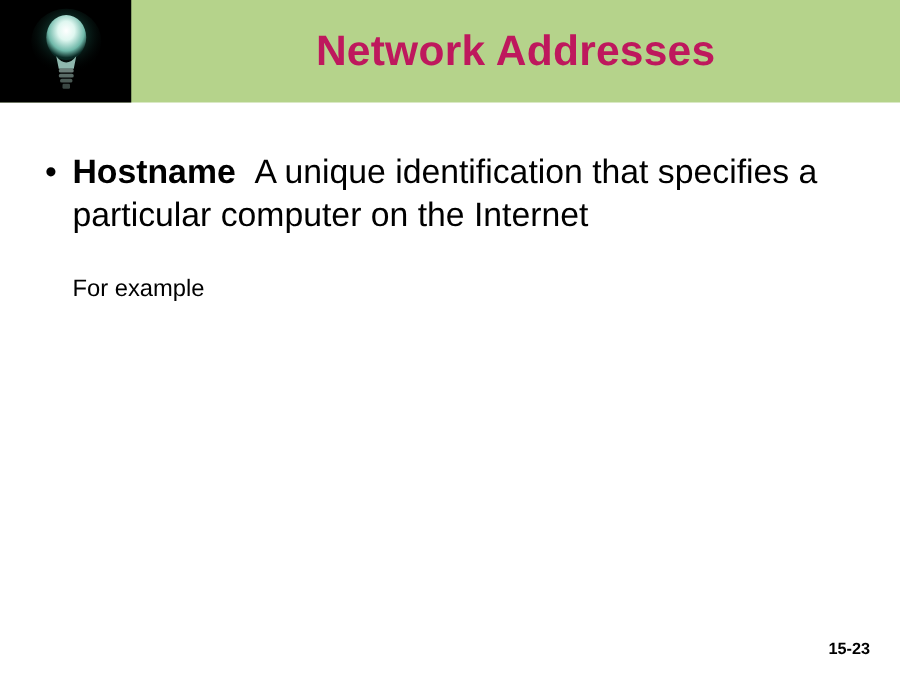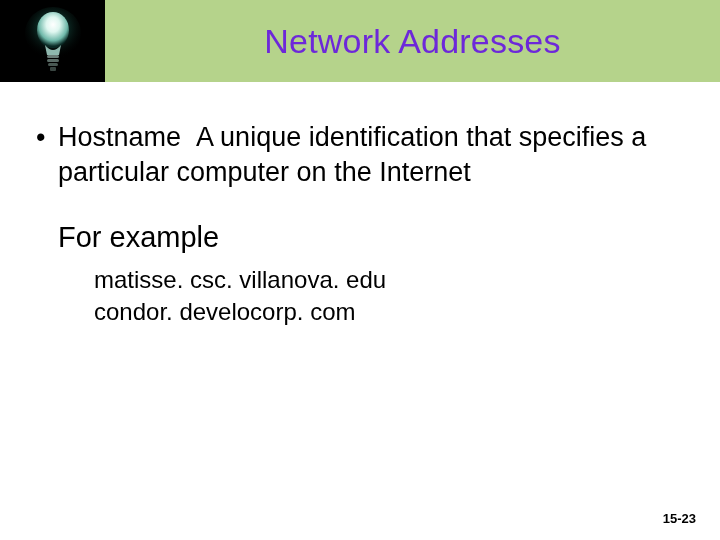--- a/index.html
+++ b/index.html
@@ -34,23 +34,23 @@
   }
   .title {
     position: absolute;
     left: 105px;
     right: 0;
     top: 0;
     height: 82px;
     display: flex;
     align-items: center;
     justify-content: center;
-    color: #6d28d9;
+    color: #be185d;
     font-size: 34px;
-    font-weight: 400;
+    font-weight: 700;
     letter-spacing: 0.2px;
   }
   .content {
     position: absolute;
     left: 34px;
     top: 120px;
     right: 34px;
     color: #000000;
   }
   .bullet-row {
@@ -62,26 +62,26 @@
   .bullet-dot {
     width: 24px;
     flex-shrink: 0;
     text-align: left;
     padding-left: 2px;
   }
   .bullet-body {
     flex: 1;
   }
   .term {
-    font-weight: 400;
+    font-weight: 700;
   }
   .for-example {
     margin-top: 32px;
     margin-left: 24px;
-    font-size: 29px;
+    font-size: 19px;
   }
   .examples {
     margin-top: 10px;
     margin-left: 60px;
     font-size: 24px;
     line-height: 1.35;
   }
   .page-num {
     position: absolute;
     right: 24px;
@@ -123,19 +123,15 @@
 <div class="content">
   <div class="bullet-row">
     <div class="bullet-dot">•</div>
     <div class="bullet-body">
       <span class="term">Hostname</span>&nbsp;&nbsp;<span>A unique identification that specifies a particular computer on the Internet</span>
     </div>
   </div>
 
   <div class="for-example">For example</div>
 
-  <div class="examples">
-    <div>matisse. csc. villanova. edu</div>
-    <div>condor. develocorp. com</div>
-  </div>
 </div>
 
 <div class="page-num">15-23</div>
 
 </body></html>

